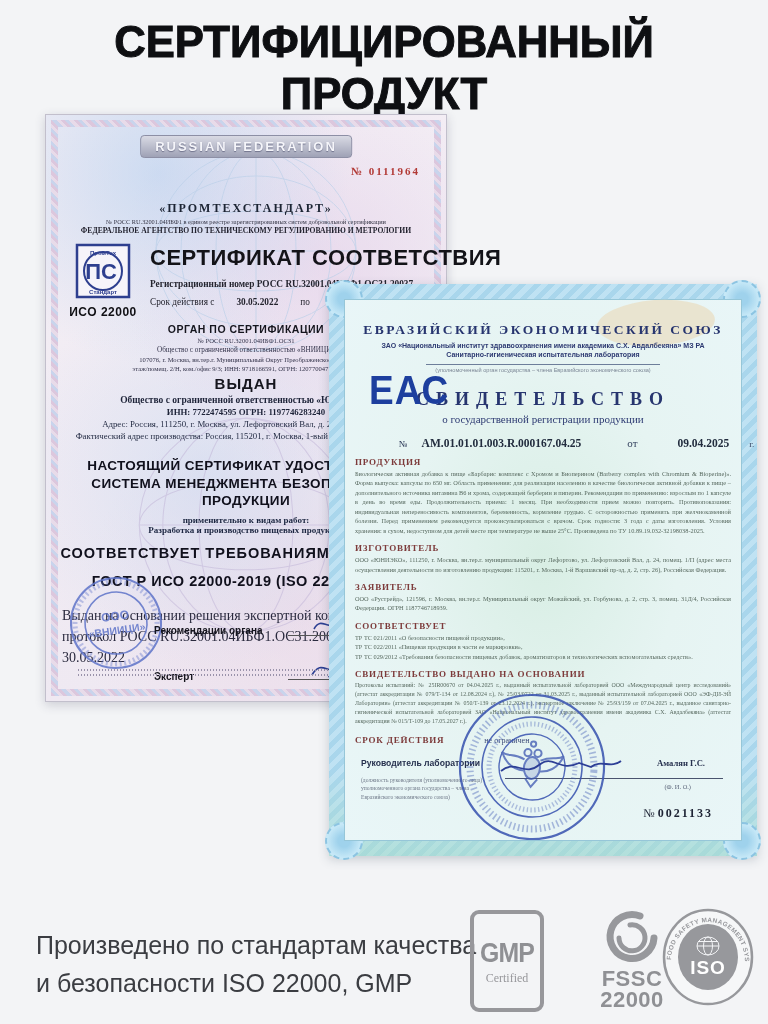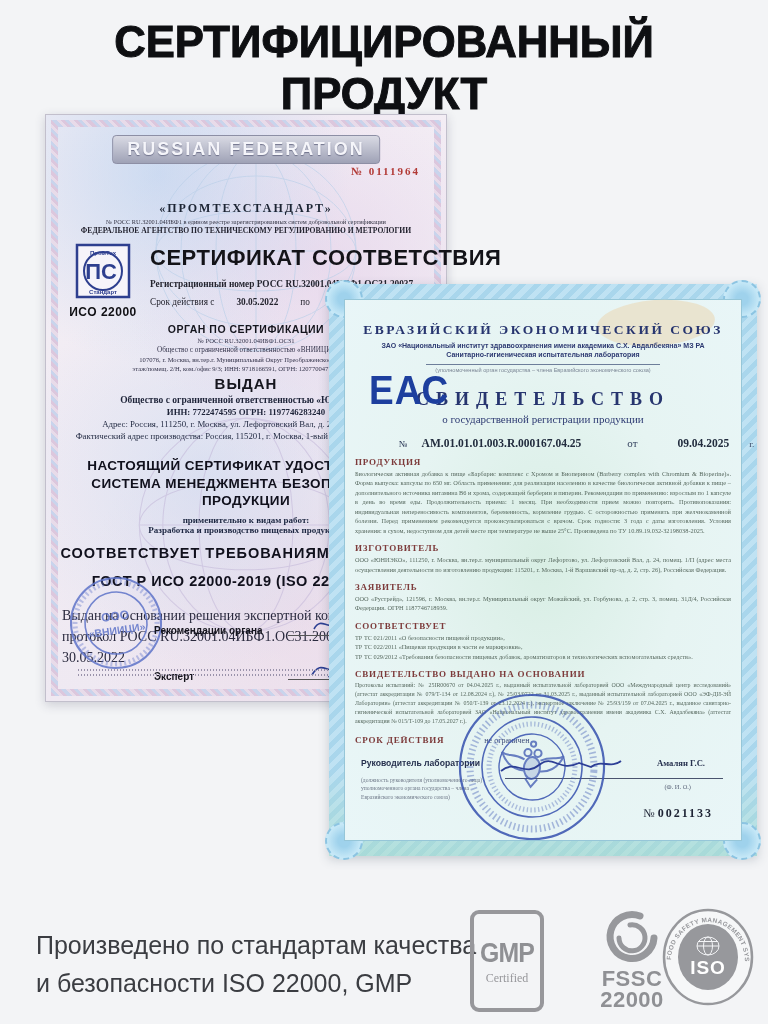--- a/index.html
+++ b/index.html
@@ -21,21 +21,21 @@
       linear-gradient(#f4eff5,#efe9f2);
     border:1px solid #c2bfcc;box-shadow:0 3px 10px rgba(50,50,80,.2);}
   .c1-frame{position:absolute;inset:5px;border:7px solid;pointer-events:none;
     border-image:repeating-linear-gradient(45deg,#dcc7dd 0 3px,#c9d4ec 3px 6px,#e8dbe9 6px 9px) 7;
     border-bottom-color:#8e8a9e;}
   .c1-globe{position:absolute;opacity:.8;}
   .c1-content{position:absolute;inset:12px;z-index:2;}
   .c1-banner{position:absolute;top:8px;left:50%;transform:translateX(-50%);
     padding:3px 14px;border:1px solid #8d8fa5;border-radius:4px;
     background:linear-gradient(#d9dae4,#9fa2b6);color:#f5f5fa;font-weight:bold;
-    font-size:18px;letter-spacing:2px;text-shadow:0 1px 1px #70738c;white-space:nowrap;}
+    font-size:13px;letter-spacing:2px;text-shadow:0 1px 1px #70738c;white-space:nowrap;}
   .c1-number{position:absolute;top:38px;right:14px;color:#b23a36;font-weight:bold;
     font-size:11px;letter-spacing:2px;font-family:"Liberation Serif",serif;}
   .c1-sys1{position:absolute;top:56px;width:100%;text-align:center;font-family:"Liberation Serif",serif;
     font-weight:bold;font-size:14px;letter-spacing:3px;color:#1c2433;}
   .c1-sys2{position:absolute;top:74px;width:100%;text-align:center;font-family:"Liberation Serif",serif;
     font-weight:bold;font-size:12px;letter-spacing:2px;color:#1c2433;}
   .c1-registry{position:absolute;top:91px;width:100%;text-align:center;font-family:"Liberation Serif",serif;
     font-size:6.3px;color:#343444;}
   .c1-agency{position:absolute;top:99px;width:100%;text-align:center;font-family:"Liberation Serif",serif;
     font-weight:bold;font-size:7.6px;color:#23232f;}

